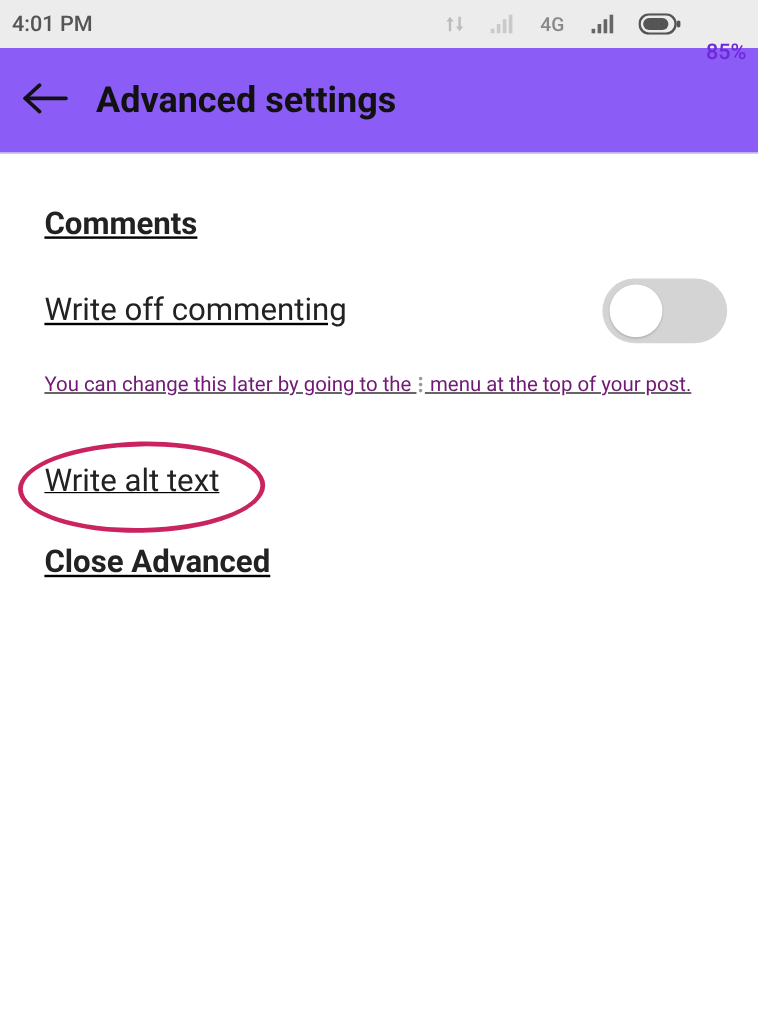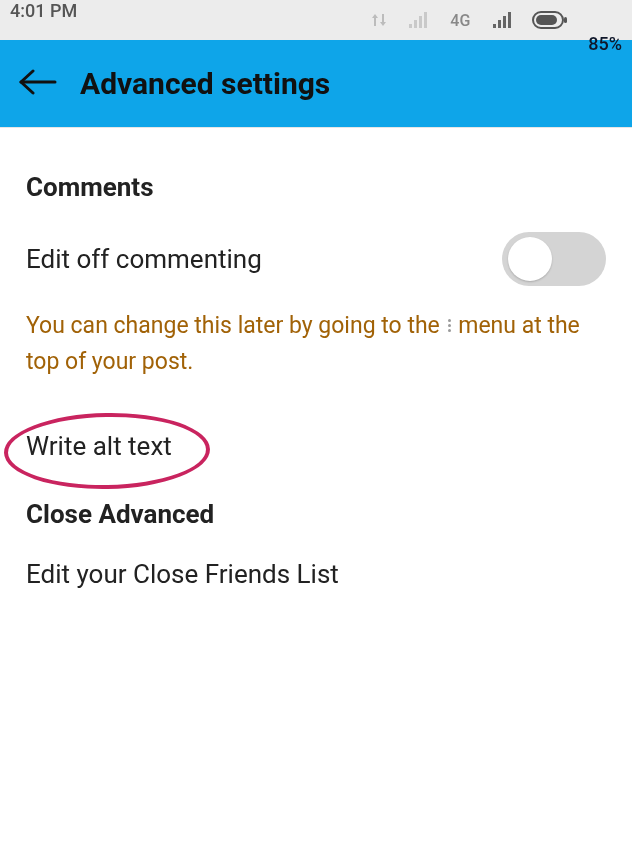--- a/index.html
+++ b/index.html
@@ -1,38 +1,38 @@
 <!DOCTYPE html>
 <html><head>
   <meta charset="utf-8">
   <style>
     * { margin:0; padding:0; box-sizing:border-box; font-family:-apple-system, Roboto, "Helvetica Neue", Arial, sans-serif; -webkit-font-smoothing:antialiased; }
     body { width:632px; height:847px; background:#fff; overflow:hidden; color:#000; }
 
     
-    .status-bar { height:40px; background:#ececec; display:flex; padding:0 10px; font-size:18px; color:#555; }
+    .status-bar { height:40px; background:#ececec; display:flex; align-items:center; padding:0 10px; font-size:18px; color:#555; }
     .status-left { flex:0 0 auto; font-weight:500; }
     .status-spacer { flex:1; }
     .status-icons { display:flex; align-items:center; gap:20px; }
     .status-icons svg { display:block; }
     .tag-4g { font-size:16px; color:#888; font-weight:500; margin:0 2px; }
-    .batt-pct { font-size:18px; color:#0f172a; font-weight:500;margin-top:46px; }
+    .batt-pct { font-size:18px; color:#6d28d9; font-weight:500;margin-top:46px; }
 
     
-    .header { height:88px; background:#0ea5e9; display:flex; align-items:center; padding:0 14px; border-bottom:1px solid #e6e6e6; }
+    .header { height:88px; background:#8b5cf6; display:flex; align-items:center; padding:0 14px; border-bottom:1px solid #e6e6e6; }
     .back-btn { width:48px; height:48px; display:flex; align-items:center; justify-content:center; cursor:pointer; }
     .header-title { font-size:30px; font-weight:700; margin-left:18px; color:#111; }
 
     
-    .content { padding:36px 26px 0 26px; }
+    .content { padding:36px 26px 0 37px;text-decoration:underline; }
     .section-title { font-size:26px; font-weight:700; color:#222; margin-top:8px; margin-bottom:30px; }
     .row { display:flex; align-items:center; justify-content:space-between; margin-bottom:22px; }
     .row-label { font-size:26px; color:#222; }
     .row-link { font-size:26px; color:#222; cursor:pointer; }
-    .helper { font-size:23px; color:#a16207; line-height:1.55; margin-bottom:52px; }
+    .helper { font-size:17px; color:#701a75; line-height:1.55; margin-bottom:52px; }
     .colon-icon { display:inline-flex; flex-direction:column; vertical-align:middle; position:relative; top:-1px; margin:0 2px; }
     .colon-icon span{ width:3px;height:3px;background:#9a9a9a;border-radius:50%;display:block;margin:1px 0;}
 
     
     .toggle { width:104px; height:54px; background:#d4d4d4; border-radius:27px; position:relative; cursor:pointer; }
     .toggle .knob { position:absolute; left:6px; top:5px; width:44px; height:44px; background:#fff; border-radius:50%; box-shadow:0 1px 2px rgba(0,0,0,.2); }
 
     
     .annot-wrap { position:relative; display:inline-block; }
     .annot-ellipse { position:absolute; left:-22px; top:-18px; width:206px; height:76px; border:4px solid #c9245f; border-radius:50%; transform:rotate(-1deg); pointer-events:none; }
@@ -95,21 +95,21 @@
         </svg>
     </span>
   </div>
   <div class="header-title">Advanced settings</div>
 </div>
 
 <div class="content">
 
   <div class="section-title">Comments</div>
   <div class="row">
-    <div class="row-label">Edit off commenting</div>
+    <div class="row-label">Write off commenting</div>
     <div class="toggle">
       <div class="knob"></div>
     </div>
   </div>
   <div class="helper">
     <span>You can change this later by going to the </span>
     <span class="colon-icon">
         <span></span>
         <span></span>
         <span></span>
@@ -119,17 +119,14 @@
 
   <div class="row">
     <span class="annot-wrap">
       <span class="annot-ellipse"></span>
       <span class="row-link">Write alt text</span>
     </span>
   </div>
   <div class="gap-sm"></div>
 
   <div class="section-title">Close Advanced</div>
-  <div class="row">
-    <span class="row-link">Edit your Close Friends List</span>
-  </div>
 
 </div>
 
 </body></html>

